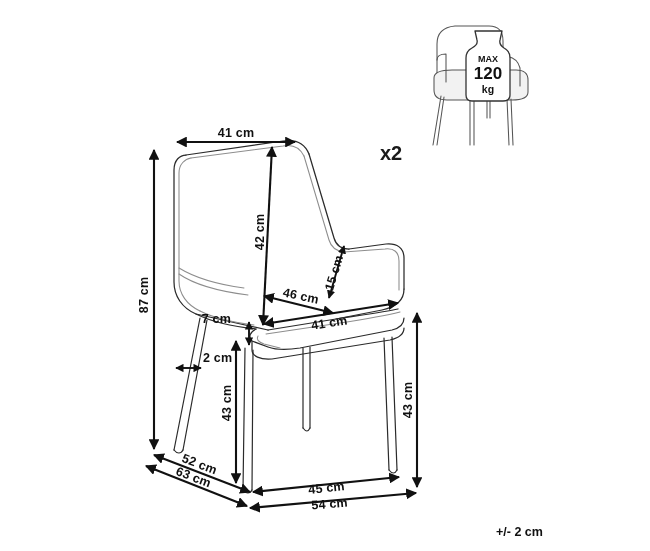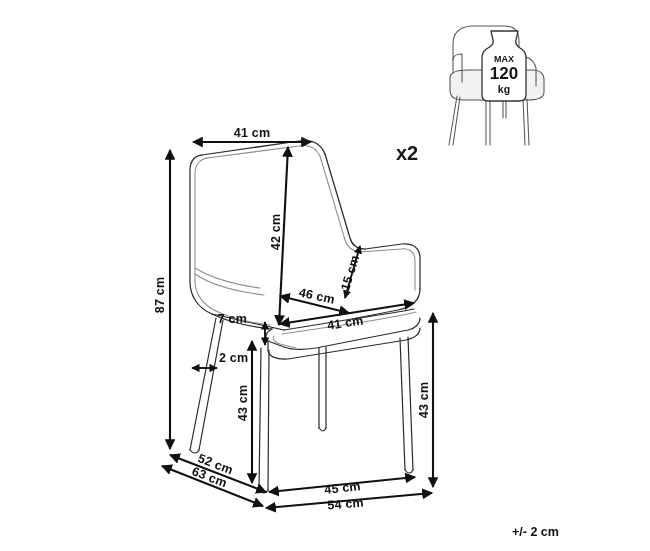--- a/index.html
+++ b/index.html
@@ -10,21 +10,21 @@
   }
   body {
     width: 650px;
     height: 551px;
     position: relative;
     overflow: hidden;
     font-family: "Liberation Sans", sans-serif;
   }
   #drawing-root {
     position: absolute;
-    left: 16px;
+    left: 0;
     top: 0;
     width: 625px;
     height: 551px;
   }
   svg#tech-drawing {
     display: block;
     width: 650px;
     height: 551px;
   }
   .shell-line {

